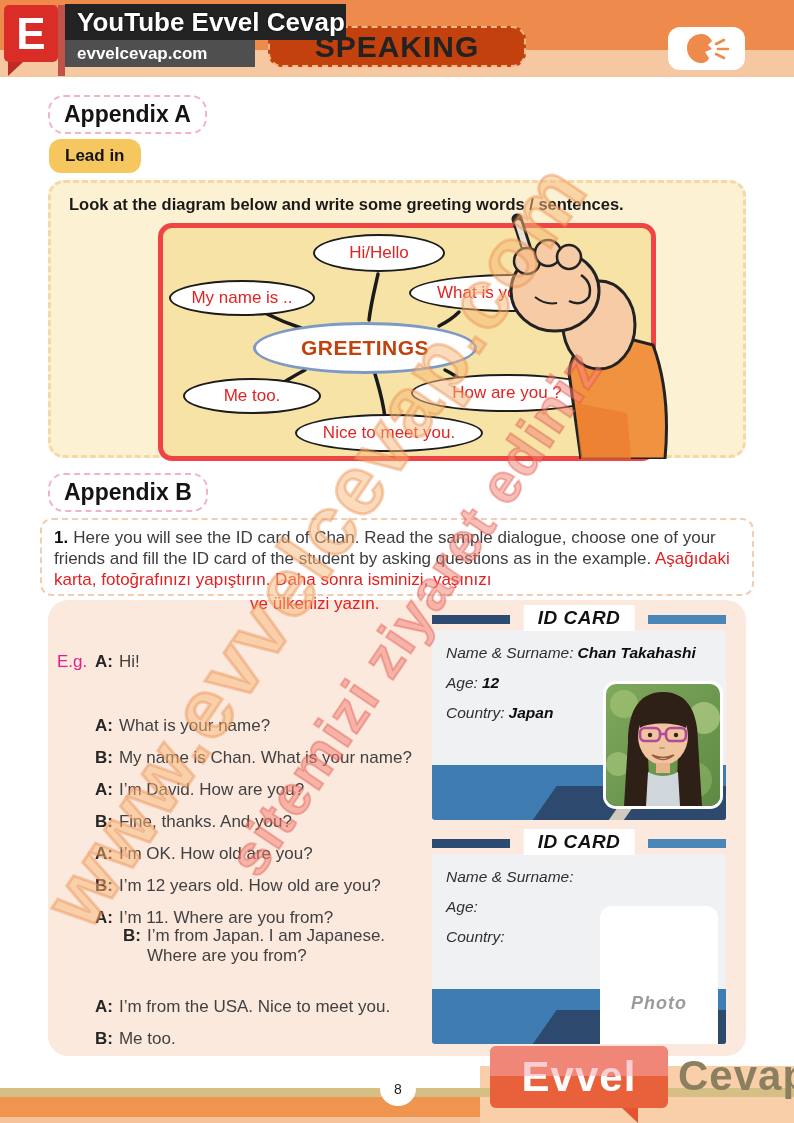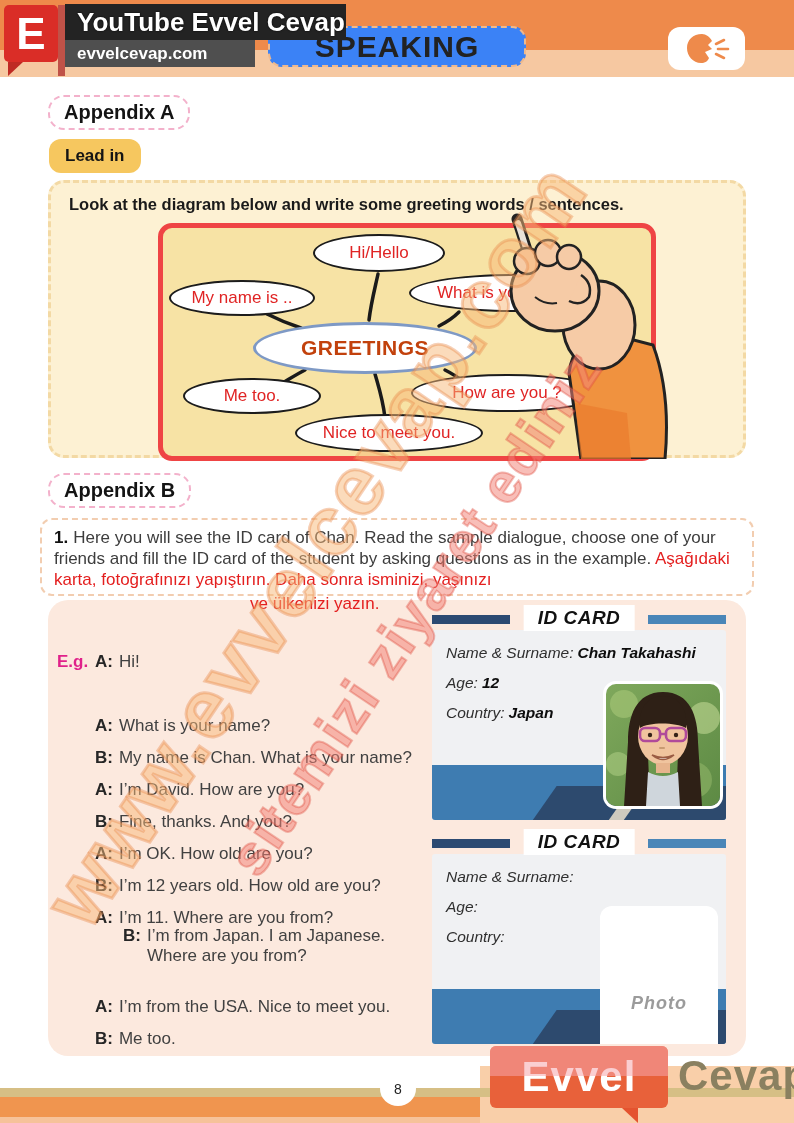--- a/index.html
+++ b/index.html
@@ -17,29 +17,29 @@
   .e-tail { position:absolute; left:8px; top:62px; width:0; height:0;
             border-top:14px solid #bf2a24; border-right:15px solid transparent; z-index:6; }
   .e-strip { position:absolute; left:58px; top:5px; width:7px; height:71px; background:#c05248; z-index:5; }
   .banner-black { position:absolute; left:65px; top:4px; width:281px; height:36px; background:#232323;
                   color:#fff; font-size:26px; font-weight:700; display:flex; align-items:center;
                   padding-left:12px; z-index:5; box-sizing:border-box;
                   text-shadow:0 0 2px #000; }
   .banner-gray { position:absolute; left:65px; top:40px; width:190px; height:27px; background:#4f4f4f;
                  color:#fff; font-size:17px; font-weight:700; display:flex; align-items:center;
                  padding-left:12px; z-index:5; box-sizing:border-box; }
-  .speaking-box { position:absolute; left:268px; top:26px; width:258px; height:41px; background:#3b82f6;
+  .speaking-box { position:absolute; left:268px; top:26px; width:258px; height:41px; background:#c2410c;
                   border:2px dashed #f0b98c; border-radius:14px; display:flex; align-items:center;
                   justify-content:center; z-index:4; box-sizing:border-box; }
   .speaking-box span { font-size:30px; font-weight:800; color:#222; letter-spacing:1px; }
   .speak-icon { position:absolute; left:668px; top:27px; width:77px; height:43px; background:#fff;
                 border-radius:12px; z-index:4; display:flex; align-items:center; justify-content:center; }
   
   .pill-dashed { position:absolute; border:2px dashed #f3b1cb; border-radius:16px; background:#fff;
-                 padding:4px 14px; font-size:20px; font-weight:800; color:#141414; }
+                 padding:4px 14px; font-size:23px; font-weight:800; color:#141414; }
   .pill-yellow { position:absolute; background:#f6c75f; border-radius:9px; padding:4px 13px;
                  font-size:17px; font-weight:800; color:#141414; box-shadow:0 0 0 3px #f6c75f; }
   
   .diagram-outer { position:absolute; left:48px; top:180px; width:698px; height:278px;
                    background:#fdf1d3; border:3px dashed #f3d9a4; border-radius:16px; box-sizing:border-box; }
   .diagram-instruction { position:absolute; left:18px; top:12px; font-size:16.5px; font-weight:800; color:#1a1a1a; }
   .diagram-inner { position:absolute; left:107px; top:40px; width:488px; height:228px; background:#f7e3a5;
                    border:5px solid #ef4444; border-radius:14px; box-sizing:content-box; }
   .bub { position:absolute; background:#fff; border:2.5px solid #1c1c1c; border-radius:50%;
          display:flex; align-items:center; justify-content:center; color:#e02424; font-size:17px;
@@ -50,21 +50,21 @@
   
   .exercise-box { position:absolute; left:40px; top:518px; width:714px; height:78px;
                   border:2px dashed #f2cdb0; border-radius:12px; box-sizing:border-box;
                   padding:8px 12px; font-size:17px; line-height:1.23; color:#3d3d3d; }
   .exercise-box b { color:#111; margin-right:5px; }
   .tr-red { color:#e41f1f; }
   .tr-line2 { position:absolute; left:250px; top:594px; font-size:17px; color:#e41f1f; z-index:2; }
   
   .panel { position:absolute; left:48px; top:600px; width:698px; height:456px; background:#fce9de;
            border-radius:20px; }
-  .eg { position:absolute; left:9px; font-size:17px; font-weight:700; color:#e0218a; }
+  .eg { position:absolute; left:9px; font-size:17px; font-weight:400; color:#e0218a; }
   .dlg-row { position:absolute; left:47px; font-size:17px; color:#414141; width:330px; }
   .dlg-row .spk { font-weight:800; color:#262626; margin-right:6px; }
   .dlg-cont { margin-left:24px; }
   
   .idcard { position:absolute; left:384px; width:294px; height:212px;font-style:italic; }
   .card-top { position:absolute; left:0; top:0; right:0; height:22px; z-index:4; }
   .bar-navy { position:absolute; left:0; top:7px; width:78px; height:9px; background:#2c4a72; }
   .bar-blue { position:absolute; right:0; top:7px; width:78px; height:9px; background:#4a86b8; }
   .card-title { position:absolute; left:50%; transform:translateX(-50%); top:-3px; background:#fff;
                 padding:2px 14px; font-size:19px; font-weight:800; color:#111; letter-spacing:0.5px; }

